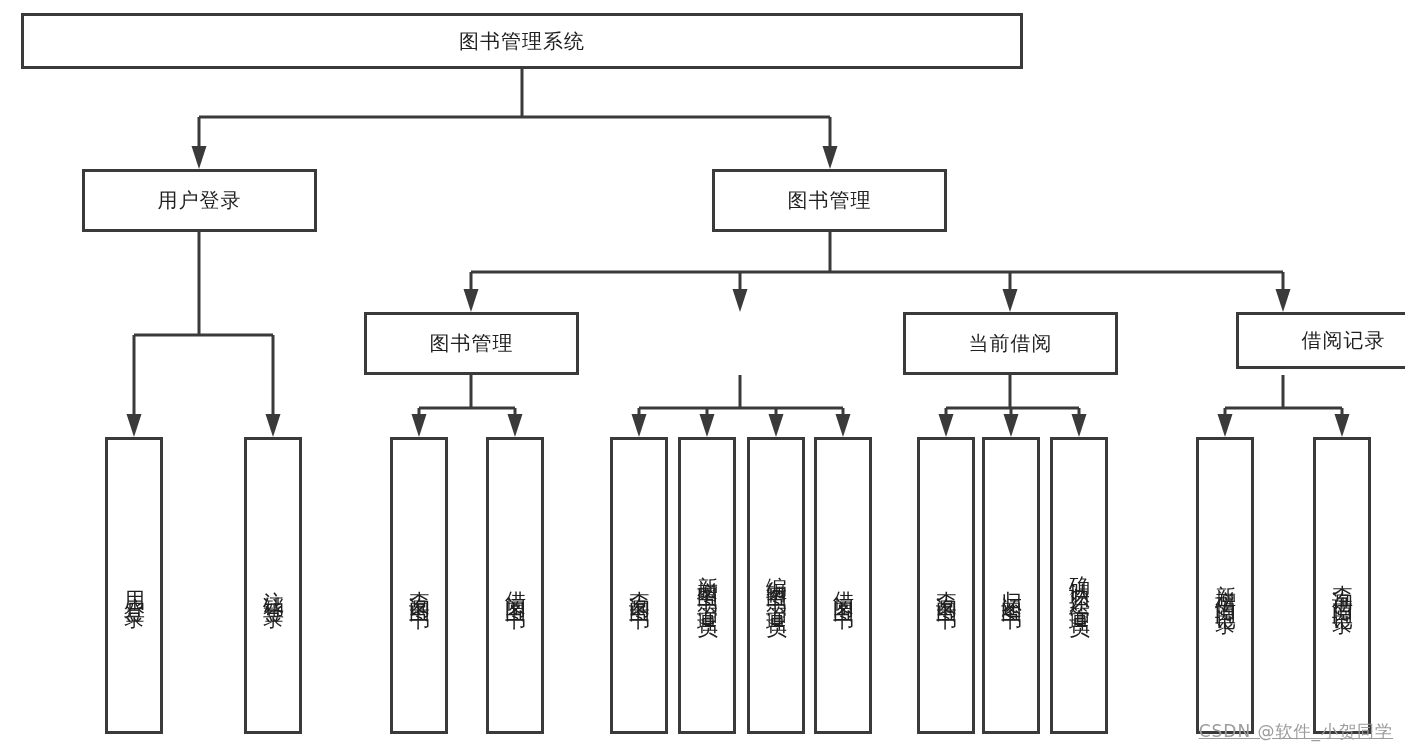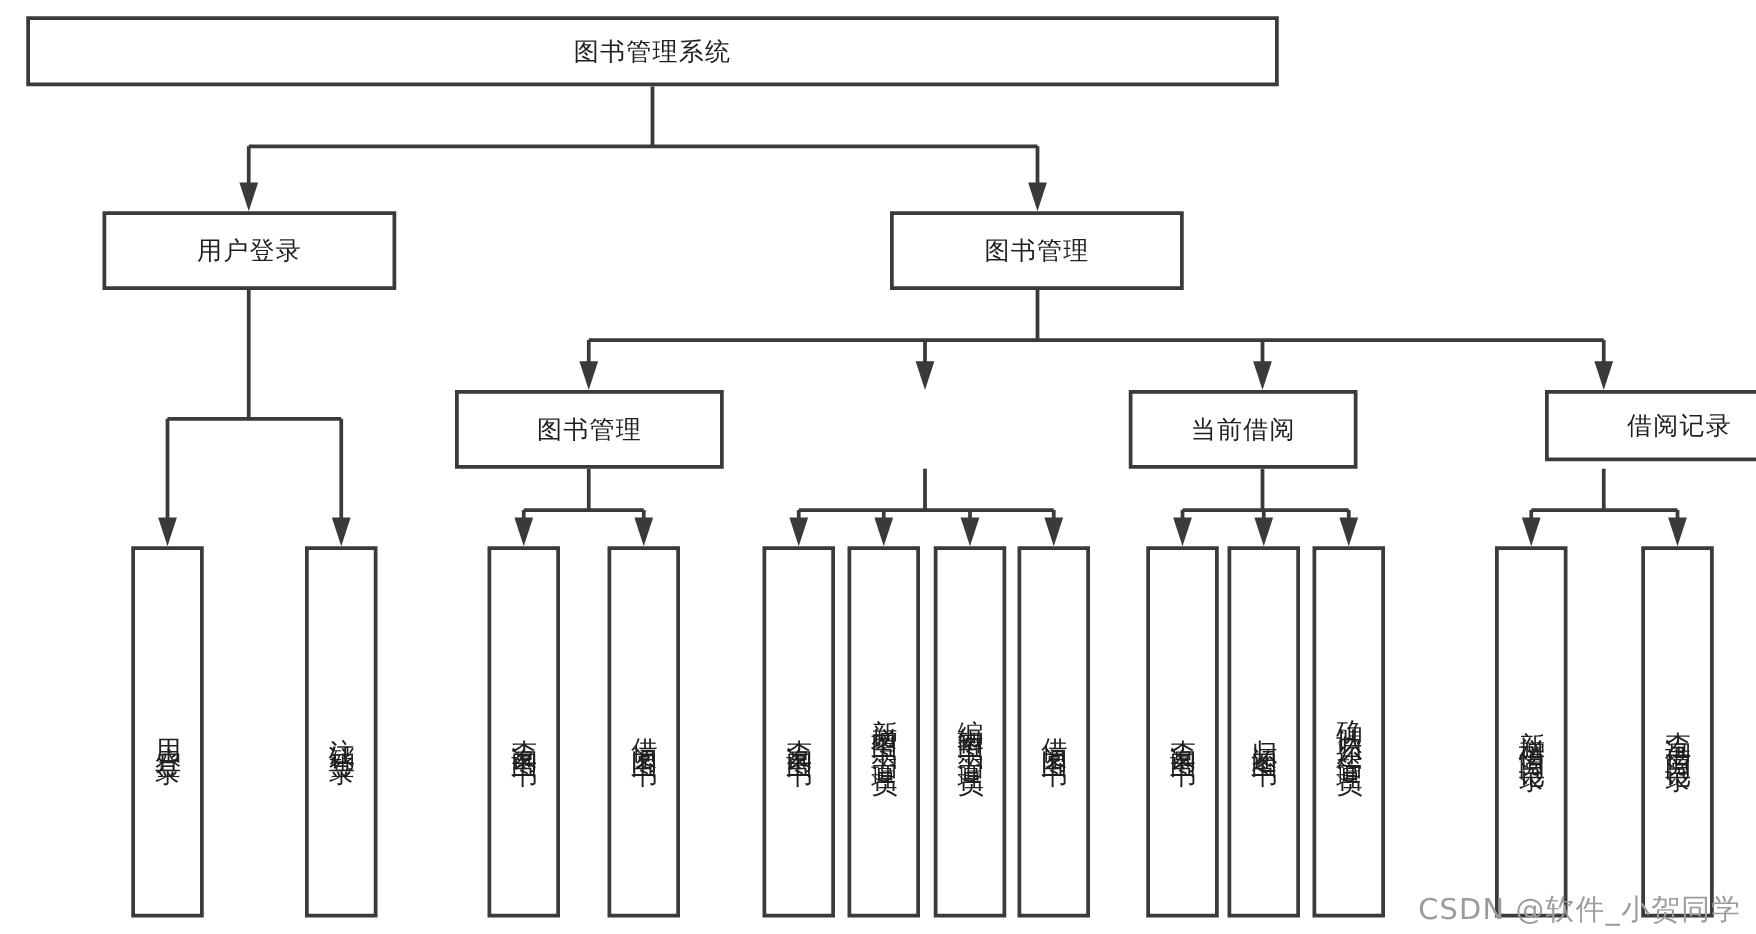--- a/index.html
+++ b/index.html
@@ -29,24 +29,25 @@
     writing-mode:vertical-rl;
     text-orientation:mixed;
     font-size:21px;
     letter-spacing:6px;
     line-height:1;
     white-space:nowrap;
   }
   .watermark{
     position:absolute;
     right:12px;bottom:4px;
-    font-size:23px;
+    font-size:17px;
     color:#9c9c9c;
     letter-spacing:1px;
     white-space:nowrap;
+    text-decoration:underline;
   }
 </style>
 </head>
 <body>
 
 <div class="canvas">
 
   <svg class="wires" viewBox="0 0 1405 747" xmlns="http://www.w3.org/2000/svg">
 
     <path class="line" d="M522,69 V117 M199,117 H830 M199,117 V150 M830,117 V150"></path>
@@ -90,21 +91,21 @@
   <div class="box" style="left:82px;top:169px;width:235px;height:63px">
     <span class="hlabel">用户登录</span>
   </div>
   <div class="box" style="left:712px;top:169px;width:235px;height:63px">
     <span class="hlabel">图书管理</span>
   </div>
 
   <div class="box" style="left:364px;top:312px;width:215px;height:63px">
     <span class="hlabel">图书管理</span>
   </div>
-  <div class="box" style="left:903px;top:312px;width:183px;height:63px">
+  <div class="box" style="left:903px;top:312px;width:215px;height:63px">
     <span class="hlabel">当前借阅</span>
   </div>
   <div class="box" style="left:1236px;top:312px;width:215px;height:57px">
     <span class="hlabel">借阅记录</span>
   </div>
 
   <div class="box leaf" style="left:105px;top:437px;width:58px;height:297px">
     <span class="vtext">用户登录</span>
   </div>
   <div class="box leaf" style="left:244px;top:437px;width:58px;height:297px">

